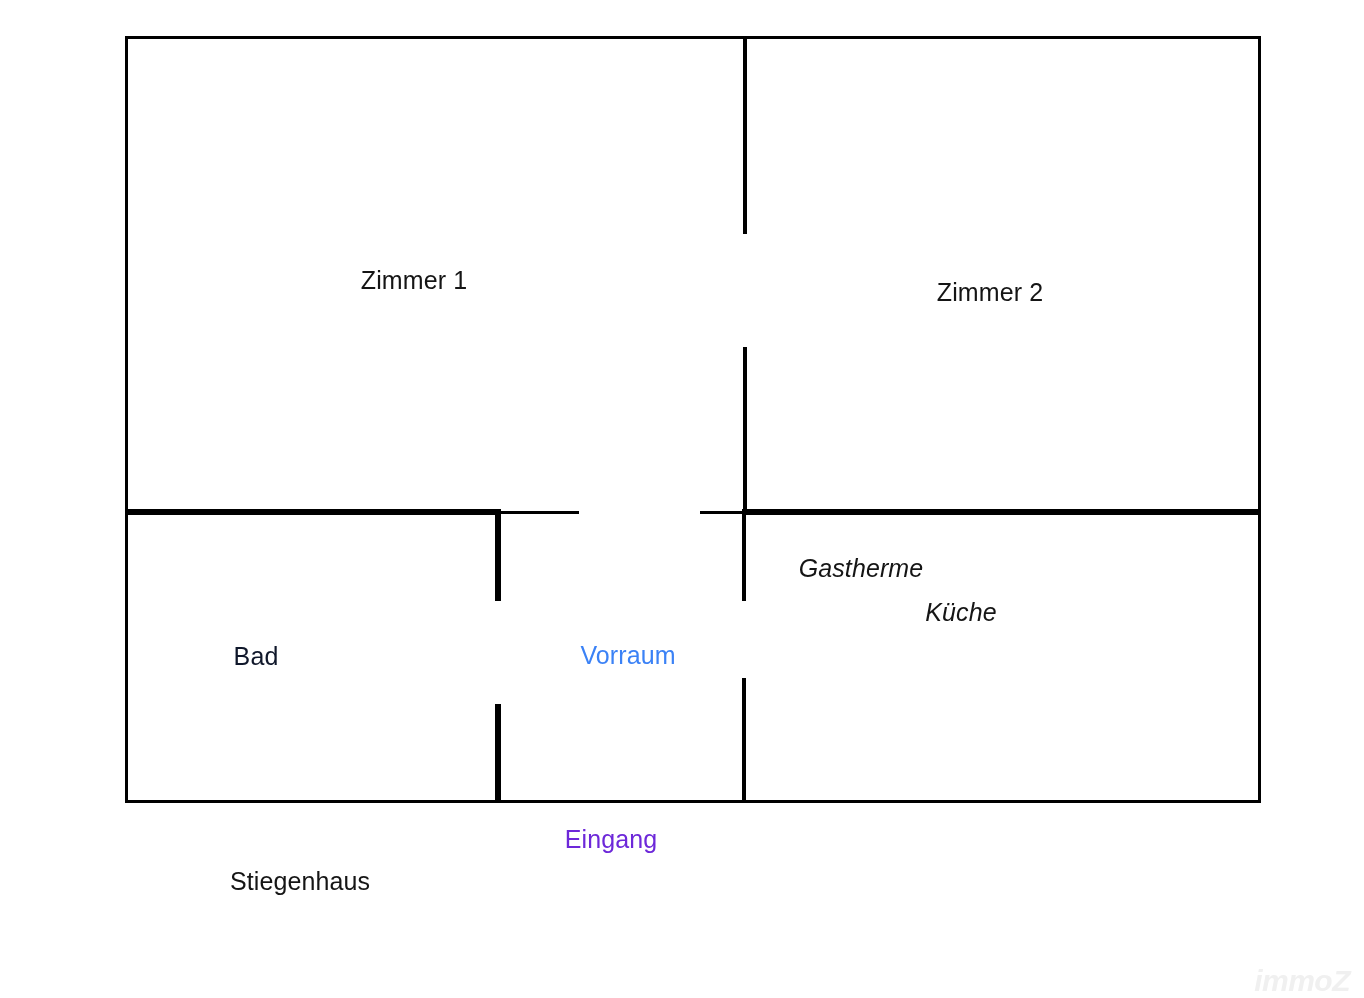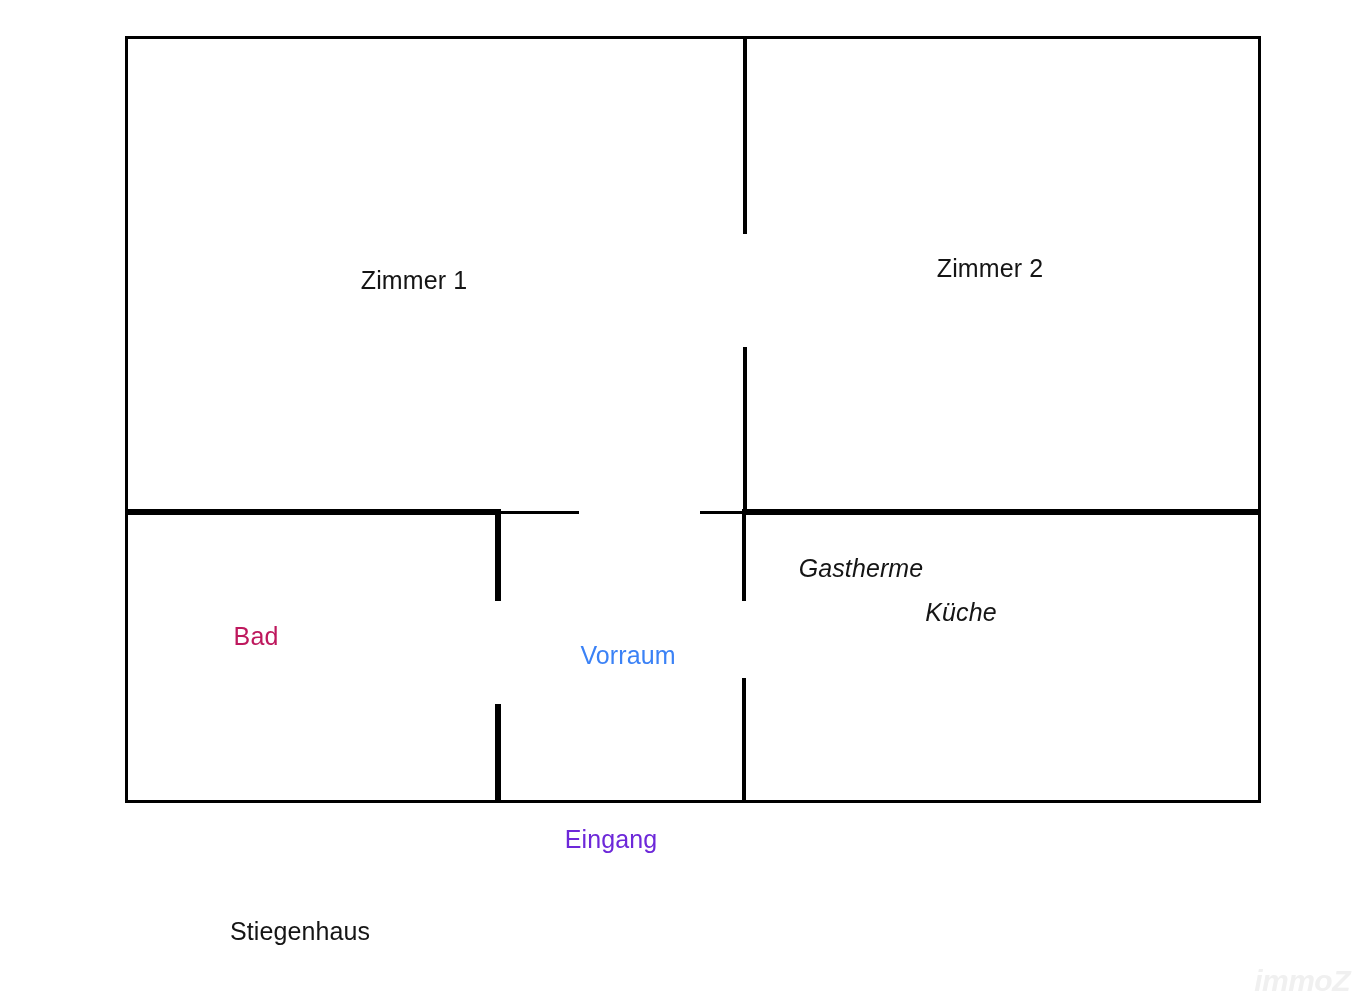--- a/index.html
+++ b/index.html
@@ -69,24 +69,24 @@
       <div class="wall" style="left: 700px; top: 511px; width: 44px; height: 3px; background: rgb(0, 0, 0);"></div>
       <div class="wall" style="left: 744px; top: 509px; width: 516px; height: 6px; background: rgb(0, 0, 0);"></div>
       <div class="wall" style="left: 495px; top: 509px; width: 6px; height: 92px; background: rgb(0, 0, 0);"></div>
       <div class="wall" style="left: 495px; top: 704px; width: 6px; height: 99px; background: rgb(0, 0, 0);"></div>
       <div class="wall" style="left: 742px; top: 509px; width: 4px; height: 92px; background: rgb(0, 0, 0);"></div>
       <div class="wall" style="left: 742px; top: 678px; width: 4px; height: 125px; background: rgb(0, 0, 0);"></div>
     </div>
 
   <div id="labels-layer">
       <div class="room-label centered" style="left: 414px; top: 268px; color: rgb(21, 21, 21);">Zimmer 1</div>
-      <div class="room-label centered" style="left: 990px; top: 256px; color: rgb(21, 21, 21);">Zimmer 2</div>
+      <div class="room-label centered" style="left: 990px; top: 280px; color: rgb(21, 21, 21);">Zimmer 2</div>
       <div class="room-label centered" style="left: 861px; top: 556px; color: rgb(21, 21, 21); font-style: italic;">Gastherme</div>
       <div class="room-label centered" style="left: 961px; top: 600px; color: rgb(21, 21, 21); font-style: italic;">Küche</div>
       <div class="room-label centered" style="left: 628px; top: 631px; color: #3b82f6; margin-top: 12px;">Vorraum</div>
-      <div class="room-label centered" style="left: 256px; top: 624px; color: #be185d;">Bad</div>
+      <div class="room-label centered" style="left: 256px; top: 644px; color: #0f172a;">Bad</div>
       <div class="room-label centered" style="left: 611px; top: 827px; color: #6d28d9;">Eingang</div>
-      <div class="room-label centered" style="left: 300px; top: 919px; color: rgb(21, 21, 21);">Stiegenhaus</div>
+      <div class="room-label centered" style="left: 300px; top: 869px; color: rgb(21, 21, 21);">Stiegenhaus</div>
     </div>
 
   <div id="watermark" style="color: rgb(240, 240, 240);">immoZ</div>
 
 </div>
 
 </body></html>

